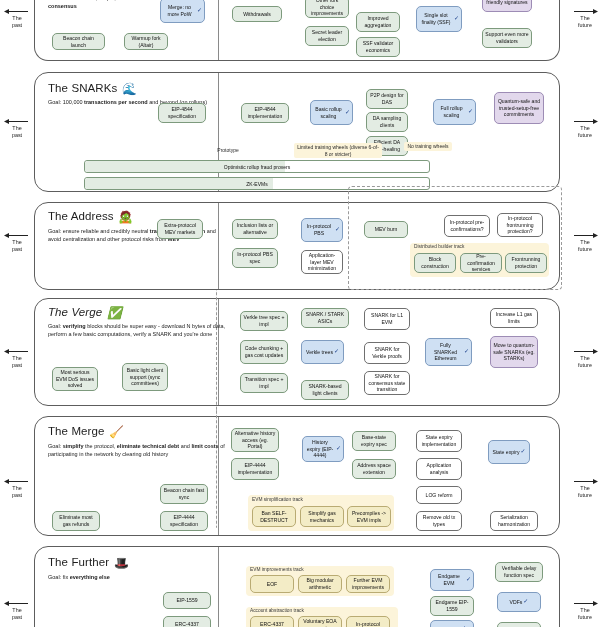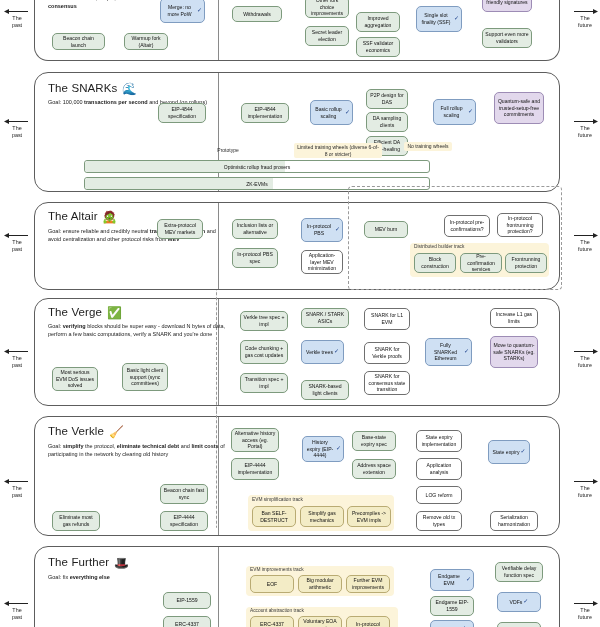--- a/index.html
+++ b/index.html
@@ -269,21 +269,21 @@
   <div class="bar" style="left:84px;top:177px;width:346px;height:13px;">
     <div class="bar-split" style="width:188px;"></div>
     <span>ZK-EVMs</span>
   </div>
 
   <div class="section" style="top:202px;height:86px;">
     <div class="divider" style="left:183px;"></div>
   </div>
   <div class="dashed-box" style="left:348px;top:186px;width:212px;height:102px;"></div>
   <div class="sec-title" style="left:48px;top:210px;">
-    <span>The Altair</span><span class="sec-emoji">🧟</span>
+    <span>The Address</span><span class="sec-emoji">🧟</span>
   </div>
   <div class="sec-goal" style="left:48px;top:227px;">Goal: ensure reliable and credibly neutral <b>transaction inclusion</b> and avoid centralization and other protocol risks from <b>MEV</b></div>
 
   <div class="node n-green" style="left:157px;top:219px;width:46px;height:20px;">Extra-protocol MEV markets</div>
   <div class="node n-green" style="left:232px;top:219px;width:46px;height:20px;">Inclusion lists or alternative</div>
   <div class="node n-green" style="left:232px;top:248px;width:46px;height:20px;">In-protocol PBS spec</div>
   <div class="node n-blue" style="left:301px;top:218px;width:42px;height:24px;">
     <span>In-protocol PBS</span>
       <span class="chk">✓</span>
   </div>
@@ -295,21 +295,21 @@
   <div class="track" style="left:410px;top:243px;width:139px;height:34px;"></div>
   <div class="track-label" style="left:414px;top:244px;">Distributed builder track</div>
   <div class="node n-green" style="left:414px;top:253px;width:42px;height:20px;">Block construction</div>
   <div class="node n-green" style="left:460px;top:253px;width:42px;height:20px;">Pre-confirmation services</div>
   <div class="node n-green" style="left:505px;top:253px;width:42px;height:20px;">Frontrunning protection</div>
 
   <div class="section" style="top:298px;height:106px;">
     <div class="divider" style="left:183px;"></div>
   </div>
   <div class="dashed-box" style="left:216px;top:290px;width:1px;height:124px;border-left-style:dashed;border-right:none;border-top:none;border-bottom:none;"></div>
-  <div class="sec-title" style="left:48px;top:306px;">
+  <div class="sec-title" style="left:48px;top:306px;font-style:italic;">
     <span>The Verge</span><span class="sec-emoji">✅</span>
   </div>
   <div class="sec-goal" style="left:48px;top:322px;">Goal: <b>verifying</b> blocks should be super easy - download N bytes of data, perform a few basic computations, verify a SNARK and you're done</div>
 
   <div class="node n-green" style="left:52px;top:367px;width:46px;height:24px;">Most serious EVM DoS issues solved</div>
   <div class="node n-green" style="left:122px;top:363px;width:46px;height:28px;">Basic light client support (sync committees)</div>
   <div class="node n-green" style="left:240px;top:311px;width:48px;height:20px;">Verkle tree spec + impl</div>
   <div class="node n-green" style="left:240px;top:340px;width:48px;height:24px;">Code chunking + gas cost updates</div>
   <div class="node n-green" style="left:240px;top:373px;width:48px;height:20px;">Transition spec + impl</div>
   <div class="node n-green" style="left:301px;top:380px;width:48px;height:20px;">SNARK-based light clients</div>
@@ -326,21 +326,21 @@
       <span class="chk">✓</span>
   </div>
   <div class="node n-white" style="left:490px;top:308px;width:48px;height:20px;">Increase L1 gas limits</div>
   <div class="node n-purple" style="left:490px;top:336px;width:48px;height:32px;">Move to quantum-safe SNARKs (eg. STARKs)</div>
 
   <div class="section" style="top:416px;height:118px;">
     <div class="divider" style="left:183px;"></div>
   </div>
   <div class="dashed-box" style="left:216px;top:408px;width:1px;height:120px;border-left-style:dashed;border-right:none;border-top:none;border-bottom:none;"></div>
   <div class="sec-title" style="left:48px;top:425px;">
-    <span>The Verkle</span><span class="sec-emoji">🧹</span>
+    <span>The Merge</span><span class="sec-emoji">🧹</span>
   </div>
   <div class="sec-goal" style="left:48px;top:442px;">Goal: <b>simplify</b> the protocol, <b>eliminate technical</b> <b>debt</b> and <b>limit costs</b> of participating in the network by clearing old history</div>
 
   <div class="node n-green" style="left:52px;top:511px;width:48px;height:20px;">Eliminate most gas refunds</div>
   <div class="node n-green" style="left:160px;top:484px;width:48px;height:20px;">Beacon chain fast sync</div>
   <div class="node n-green" style="left:160px;top:511px;width:48px;height:20px;">EIP-4444 specification</div>
   <div class="node n-green" style="left:231px;top:428px;width:48px;height:24px;">Alternative history access (eg. Portal)</div>
   <div class="node n-green" style="left:231px;top:458px;width:48px;height:22px;">EIP-4444 implementation</div>
   <div class="node n-blue" style="left:302px;top:436px;width:42px;height:26px;">
     <span>History expiry (EIP-4444)</span>

